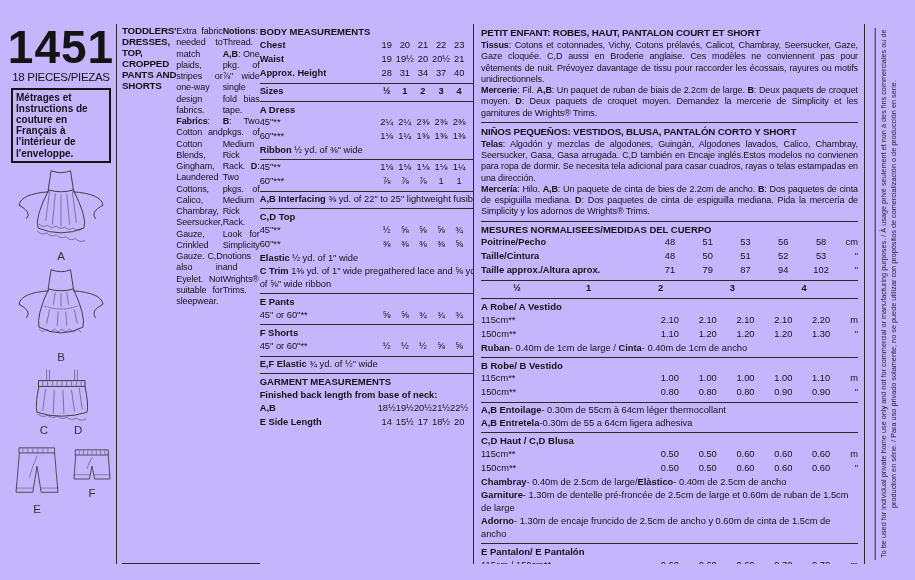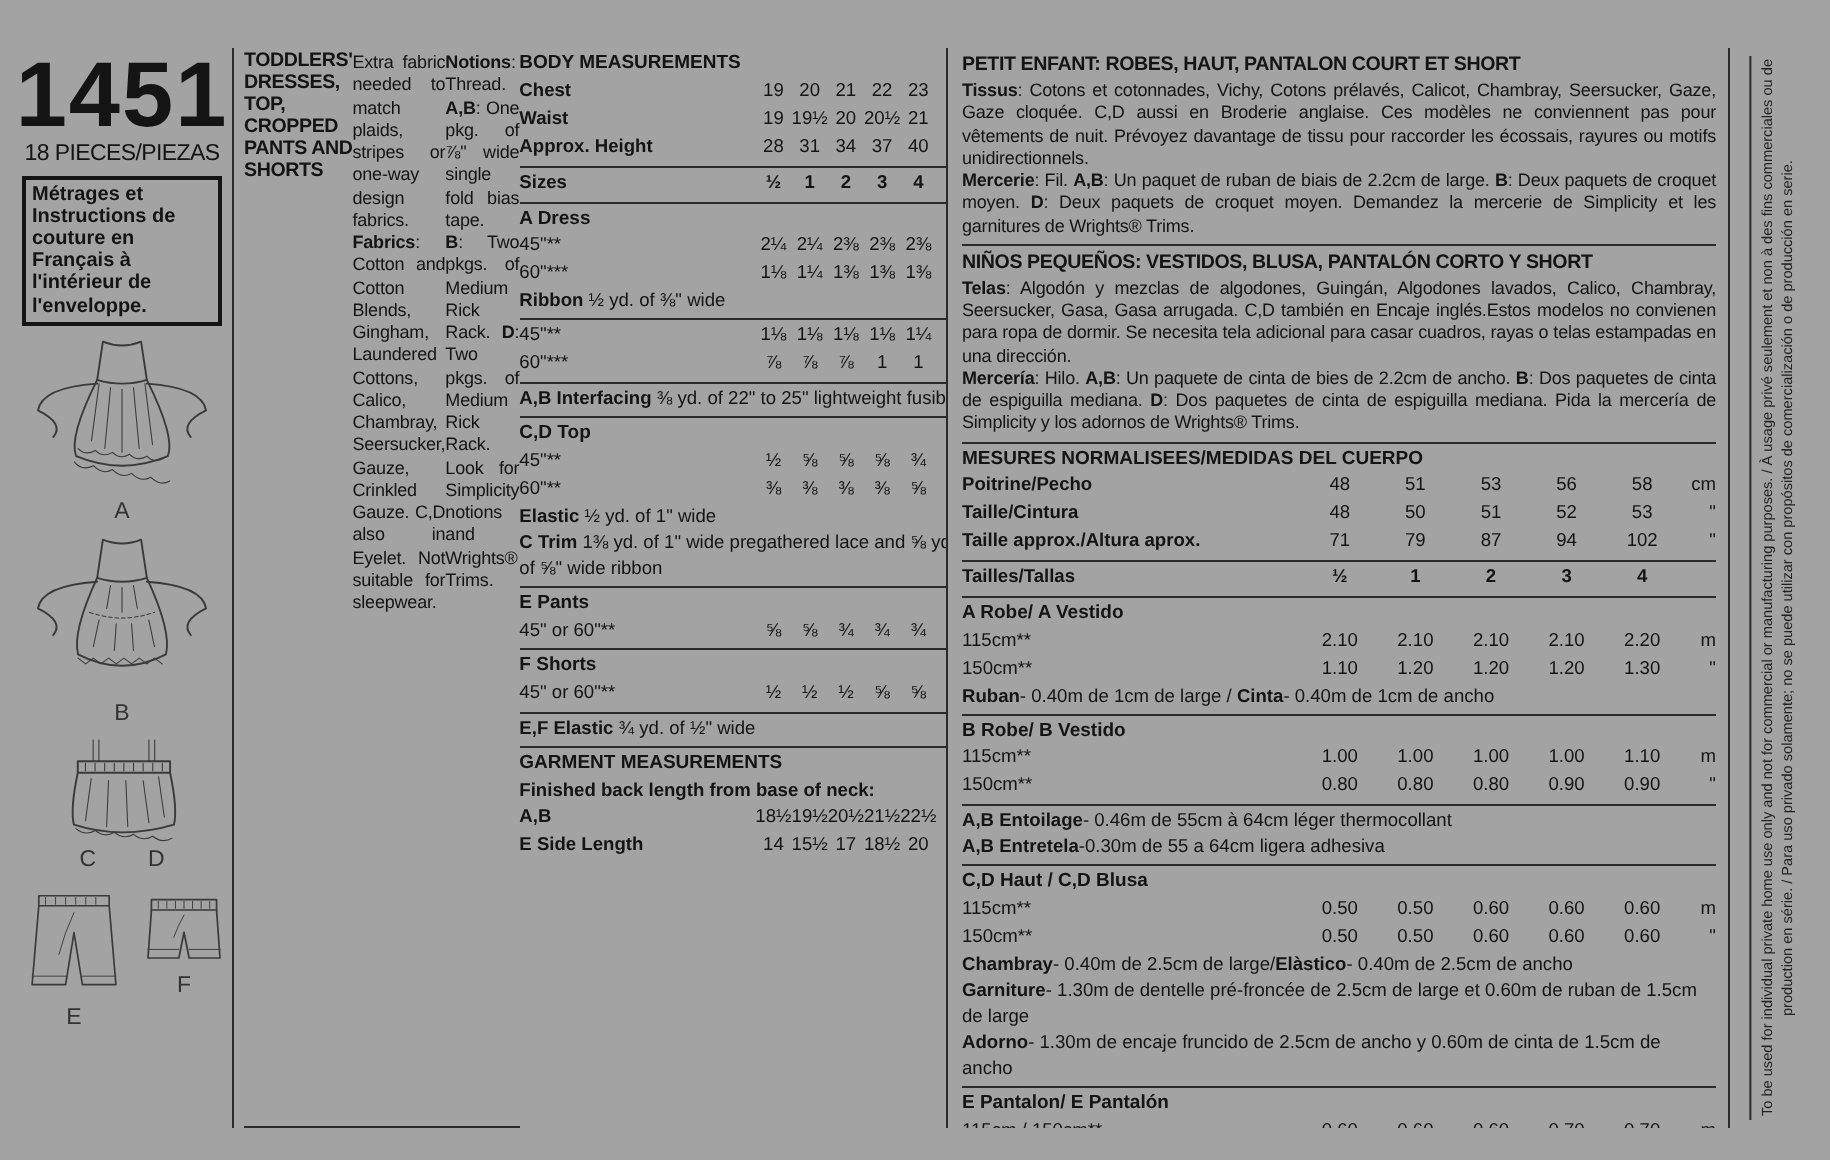--- a/index.html
+++ b/index.html
@@ -1,16 +1,16 @@
 <!DOCTYPE html>
 <html><head>
 <meta charset="utf-8">
 <style>
   html,body{margin:0;padding:0;background:#d8d8d8;}
-  .page{position:relative;width:915px;height:580px;background:#a3a3a3;overflow:hidden;
+  .page{position:relative;width:915px;height:580px;background:#c4b5fd;overflow:hidden;
         font-family:"Liberation Sans",sans-serif;color:#141414;}
   .envelope{position:absolute;top:24px;left:6px;width:903px;height:540px;display:flex;}
 
   
   .colL{flex:0 0 108px;display:flex;flex-direction:column;align-items:center;padding-top:2px;}
   .num{font-size:46px;font-weight:bold;line-height:0.95;letter-spacing:1px;}
   .pieces{font-size:11.5px;letter-spacing:-0.3px;margin:1px 0 5px;white-space:nowrap;}
   .frbox{border:2px solid #141414;padding:2px 3px;font-weight:bold;font-size:10px;line-height:1.12;width:100px;box-sizing:border-box;}
   .sketch{display:flex;flex-direction:column;align-items:center;margin-top:4px;}
   .sketch svg{display:block;}
@@ -339,21 +339,20 @@
               <div class="tv">71</div>
               <div class="tv">79</div>
               <div class="tv">87</div>
               <div class="tv">94</div>
               <div class="tv">102</div>
               <div class="tu">"</div>
             </div>
           </div>
           <div class="sec">
             <div class="trow bv">
-              <div class="tl b">Tailles/Tallas</div>
               <div class="tv">½</div>
               <div class="tv">1</div>
               <div class="tv">2</div>
               <div class="tv">3</div>
               <div class="tv">4</div>
               <div class="tu"></div>
             </div>
           </div>
           <div class="sec">
             <div class="trh">A Robe/ A Vestido</div>
@@ -392,21 +391,21 @@
               <div class="tl">150cm**</div>
               <div class="tv">0.80</div>
               <div class="tv">0.80</div>
               <div class="tv">0.80</div>
               <div class="tv">0.90</div>
               <div class="tv">0.90</div>
               <div class="tu">"</div>
             </div>
           </div>
           <div class="sec">
-            <div class="tnote"><b>A,B Entoilage</b><span>- 0.46m de 55cm à 64cm léger thermocollant</span></div>
+            <div class="tnote"><b>A,B Entoilage</b><span>- 0.30m de 55cm à 64cm léger thermocollant</span></div>
             <div class="tnote"><b>A,B Entretela</b><span>-0.30m de 55 a 64cm ligera adhesiva</span></div>
           </div>
           <div class="sec">
             <div class="trh">C,D Haut / C,D Blusa</div>
             <div class="trow">
               <div class="tl">115cm**</div>
               <div class="tv">0.50</div>
               <div class="tv">0.50</div>
               <div class="tv">0.60</div>
               <div class="tv">0.60</div>

